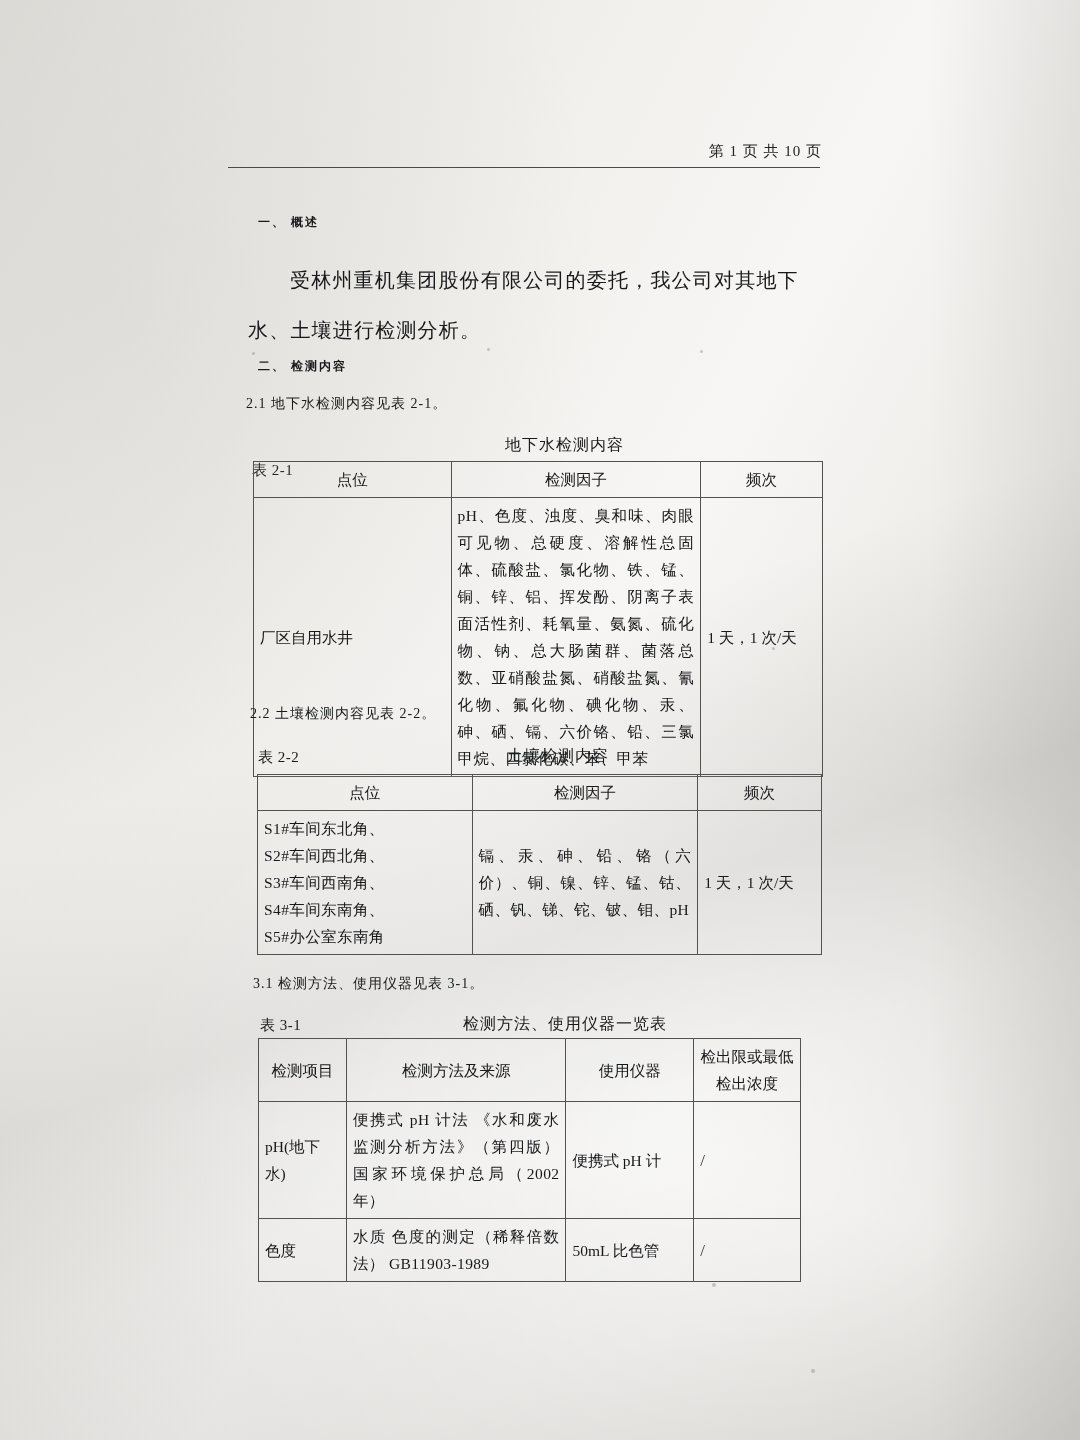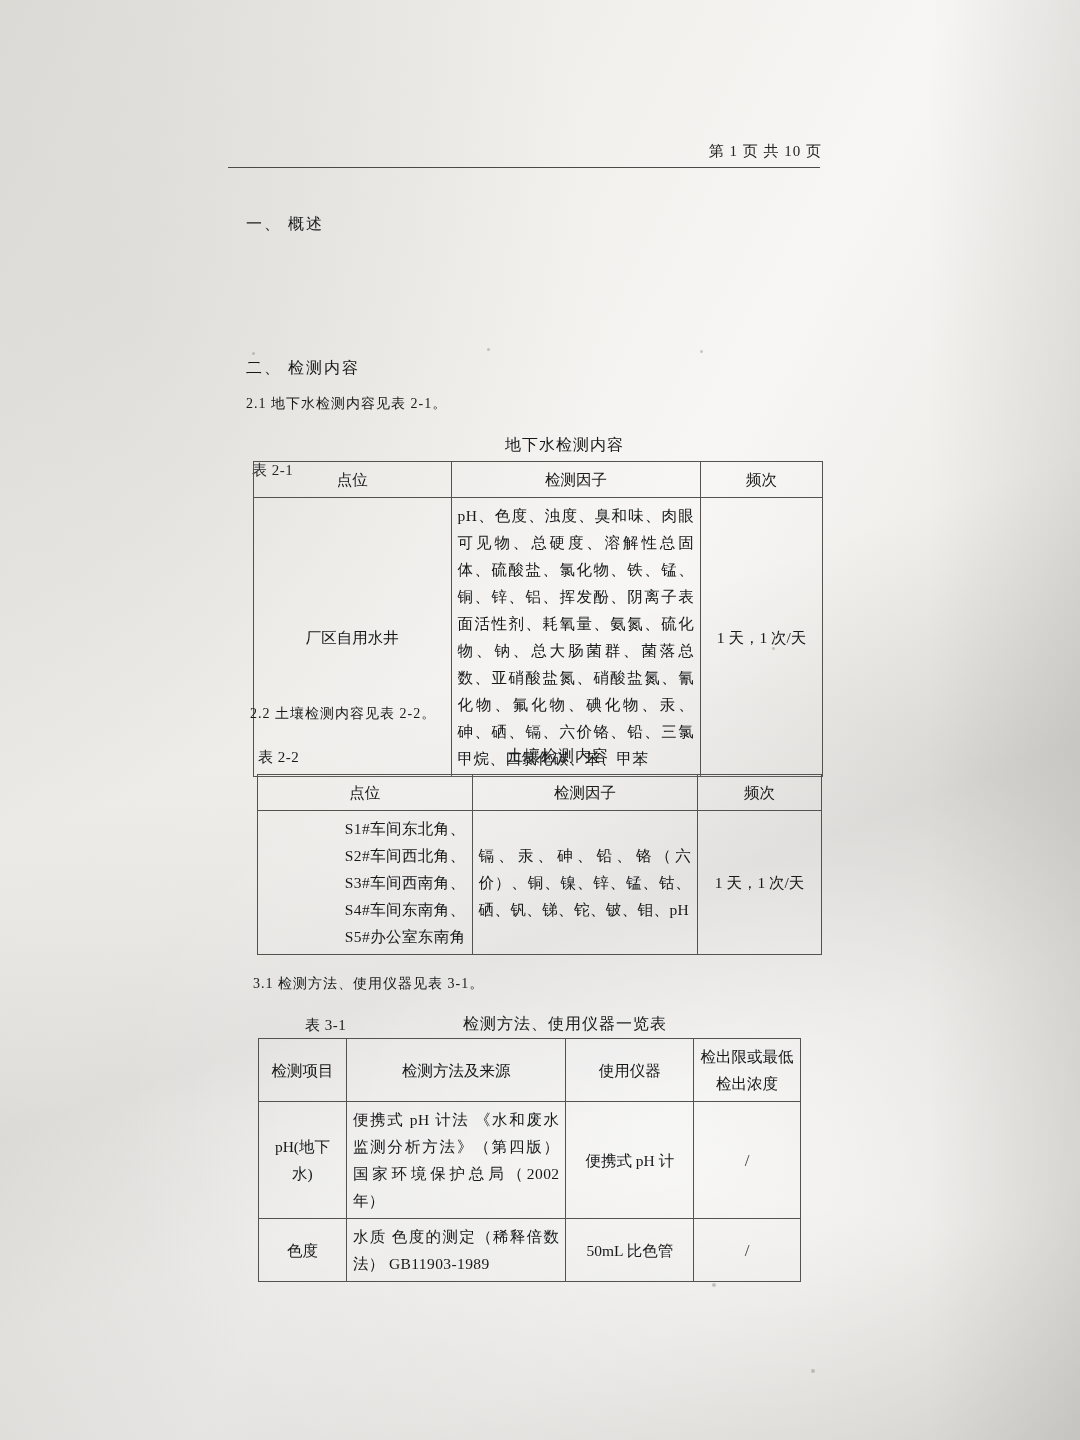--- a/index.html
+++ b/index.html
@@ -60,23 +60,24 @@
     font-size: 15px;
     letter-spacing: 1px;
     white-space: nowrap;
     color: #232323;
   }
 
   
   .blk { position: absolute; color: #17191a; }
 
   .h-num {
-    font-weight: normal;
-    font-size: 16px;
+    font-weight: bold;
+    font-size: 12px;
     letter-spacing: 2px;
+    margin-left: 12px;
   }
   .para {
     font-size: 20px;
     line-height: 50px;
     letter-spacing: 1.2px;
   }
   .sub {
     font-size: 14px;
     letter-spacing: 1px;
   }
@@ -99,31 +100,31 @@
     border-radius: 8px;
   }
   table.doc td, table.doc th {
     border: 1px solid #53524f;
     padding: 4px 6px;
     font-weight: normal;
     vertical-align: middle;
     line-height: 27px;
   }
   table.doc th { text-align: center; }
-  .c { text-align: center; }
+  .c { text-align: left; }
   .factors {
     text-align: justify;
     text-align-last: left;
     line-height: 28.5px;
     padding: 6px 10px 6px 12px;
     letter-spacing: 0.4px;
   }
   .points {
     line-height: 29px;
-    text-align: right;
+    text-align: left;
     letter-spacing: 0.4px;
   }
   .slash { font-size: 17px; color: #3a3a3a; }
 
   
   .speck {
     position: absolute;
     background: rgba(90,90,90,0.30);
     border-radius: 50%;
     z-index: 3;
@@ -133,20 +134,21 @@
 <body>
 
 <div id="page">
   <div class="content">
 
     <div class="page-no">第 1 页 共 10 页</div>
     <div class="header-rule"></div>
 
     <div class="blk h-num" style="left:246px; top:214px;">一、  概述</div>
 
+    <div class="blk para" style="left:248px; top:255px; width:576px; text-indent:42px;">受林州重机集团股份有限公司的委托，我公司对其地下水、土壤进行检测分析。</div>
 
     <div class="blk h-num" style="left:246px; top:358px;">二、  检测内容</div>
 
     <div class="blk sub" style="left:246px; top:395px;">2.1 地下水检测内容见表 2-1。</div>
 
     <div class="blk tbl-cap" style="left:252px; top:437px;margin-top:24px;">表 2-1</div>
     <div class="blk tbl-title" style="left:505px; top:435px;">地下水检测内容</div>
 
     <table class="doc" style="left:253px; top:461px; width:570px;">
       <colgroup>
@@ -197,21 +199,21 @@
 S5#办公室东南角</td>
           <td class="factors">镉、汞、砷、铅、铬（六价）、铜、镍、锌、锰、钴、硒、钒、锑、铊、铍、钼、pH</td>
           <td class="c">1 天，1 次/天</td>
         </tr>
       </tbody>
     </table>
 
 
     <div class="blk sub" style="left:253px; top:975px;">3.1 检测方法、使用仪器见表 3-1。</div>
 
-    <div class="blk tbl-cap" style="left:260px; top:1016px;margin-left:45px;">表 3-1</div>
+    <div class="blk tbl-cap" style="left:260px; top:1016px;">表 3-1</div>
     <div class="blk tbl-title" style="left:463px; top:1014px;">检测方法、使用仪器一览表</div>
 
     <table class="doc" style="left:258px; top:1038px; width:543px;">
       <colgroup>
           <col style="width:88px">
           <col style="width:220px">
           <col style="width:128px">
           <col style="width:107px">
         </colgroup>
       <thead>

